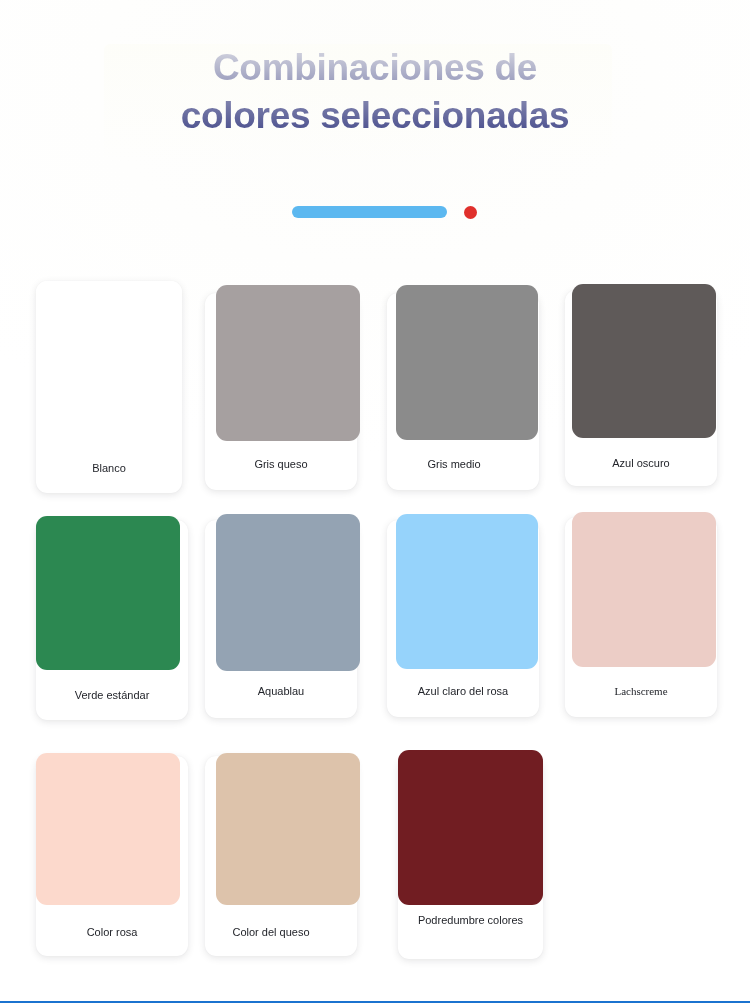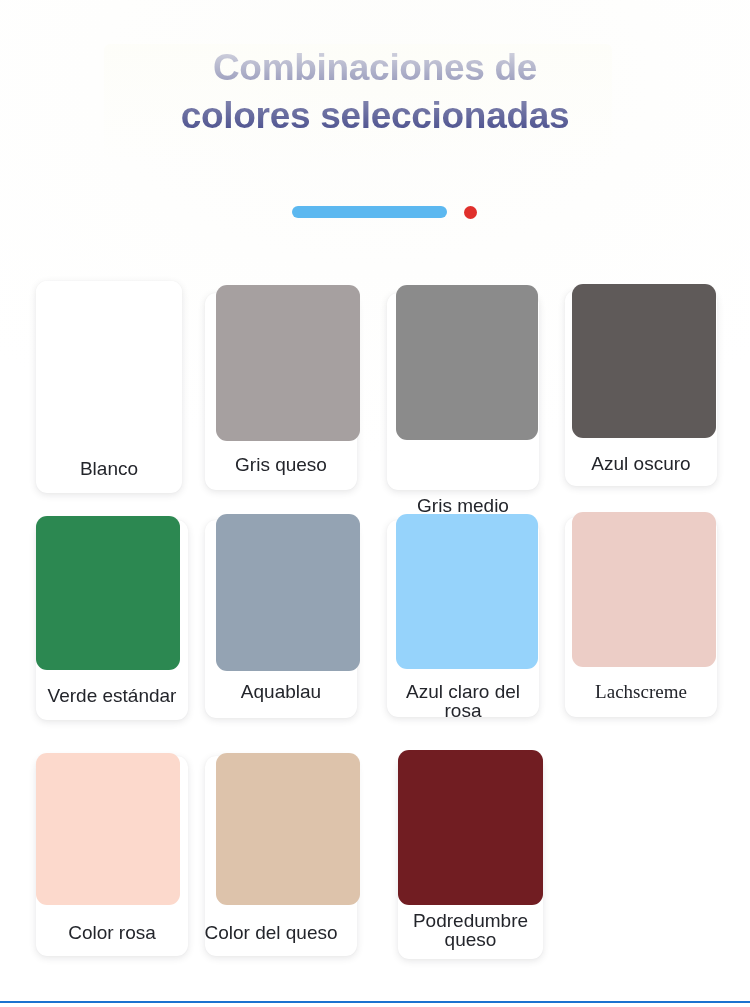--- a/index.html
+++ b/index.html
@@ -101,21 +101,21 @@
     border-radius: 11px;
   }
   .swatch.white-swatch {
     background: #ffffff;
   }
   .label {
     position: absolute;
     left: 0;
     width: 100%;
     text-align: center;
-    font-size: 19px;
+    font-size: 11px;
     line-height: 19px;
     color: #23252b;
     font-family: "Liberation Sans", sans-serif;
   }
 
   
   .bottom-rule {
     position: absolute;
     left: 0;
     top: 1001px;
@@ -144,21 +144,21 @@
 
   <div class="grid" id="swatch-grid">
       <div class="card" style="left: 36px; top: 281px; width: 146px; height: 212px;"></div>
       <div class="swatch white-swatch" style="left: 36px; top: 281px; width: 146px; height: 155px; background: rgb(255, 255, 255);"></div>
       <div class="label" style="left: 36px; top: 459px; width: 146px;">Blanco</div>
       <div class="card" style="left: 205px; top: 293px; width: 152px; height: 197px;"></div>
       <div class="swatch" style="left: 216px; top: 285px; width: 144px; height: 156px; background: rgb(166, 160, 160);"></div>
       <div class="label" style="left: 205px; top: 455px; width: 152px;">Gris queso</div>
       <div class="card" style="left: 387px; top: 293px; width: 152px; height: 197px;"></div>
       <div class="swatch" style="left: 396px; top: 285px; width: 142px; height: 155px; background: rgb(139, 139, 139);"></div>
-      <div class="label" style="left: 387px; top: 455px; width: 152px; margin-top: 41px;">Gris medio</div>
+      <div class="label" style="left: 378px; top: 455px; width: 152px;">Gris medio</div>
       <div class="card" style="left: 565px; top: 290px; width: 152px; height: 196px;"></div>
       <div class="swatch" style="left: 572px; top: 284px; width: 144px; height: 154px; background: rgb(95, 90, 89);"></div>
       <div class="label" style="left: 565px; top: 454px; width: 152px;">Azul oscuro</div>
       <div class="card" style="left: 36px; top: 520px; width: 152px; height: 200px;"></div>
       <div class="swatch" style="left: 36px; top: 516px; width: 144px; height: 154px; background: rgb(44, 136, 81);"></div>
       <div class="label" style="left: 36px; top: 686px; width: 152px;">Verde estándar</div>
       <div class="card" style="left: 205px; top: 520px; width: 152px; height: 198px;"></div>
       <div class="swatch" style="left: 216px; top: 514px; width: 144px; height: 157px; background: rgb(148, 163, 179);"></div>
       <div class="label" style="left: 205px; top: 682px; width: 152px;">Aquablau</div>
       <div class="card" style="left: 387px; top: 520px; width: 152px; height: 197px;"></div>
@@ -168,18 +168,18 @@
       <div class="swatch" style="left: 572px; top: 512px; width: 144px; height: 155px; background: rgb(236, 205, 198);"></div>
       <div class="label" style="left: 565px; top: 682px; width: 152px; font-family: Liberation Serif, serif;">Lachscreme</div>
       <div class="card" style="left: 36px; top: 756px; width: 152px; height: 200px;"></div>
       <div class="swatch" style="left: 36px; top: 753px; width: 144px; height: 152px; background: rgb(252, 217, 204);"></div>
       <div class="label" style="left: 36px; top: 923px; width: 152px;">Color rosa</div>
       <div class="card" style="left: 205px; top: 756px; width: 152px; height: 200px;"></div>
       <div class="swatch" style="left: 216px; top: 753px; width: 144px; height: 152px; background: rgb(221, 195, 171);"></div>
       <div class="label" style="left: 195px; top: 923px; width: 152px;">Color del queso</div>
       <div class="card" style="left: 398px; top: 756px; width: 145px; height: 203px;"></div>
       <div class="swatch" style="left: 398px; top: 750px; width: 145px; height: 155px; background: rgb(113, 29, 34);"></div>
-      <div class="label" style="left: 398px; top: 911px; width: 145px;">Podredumbre queso</div>
+      <div class="label" style="left: 398px; top: 911px; width: 145px;">Podredumbre colores</div>
     </div>
 
   <div class="bottom-rule" style="background: rgb(27, 115, 207);"></div>
 
 </div>
 
 </body></html>

